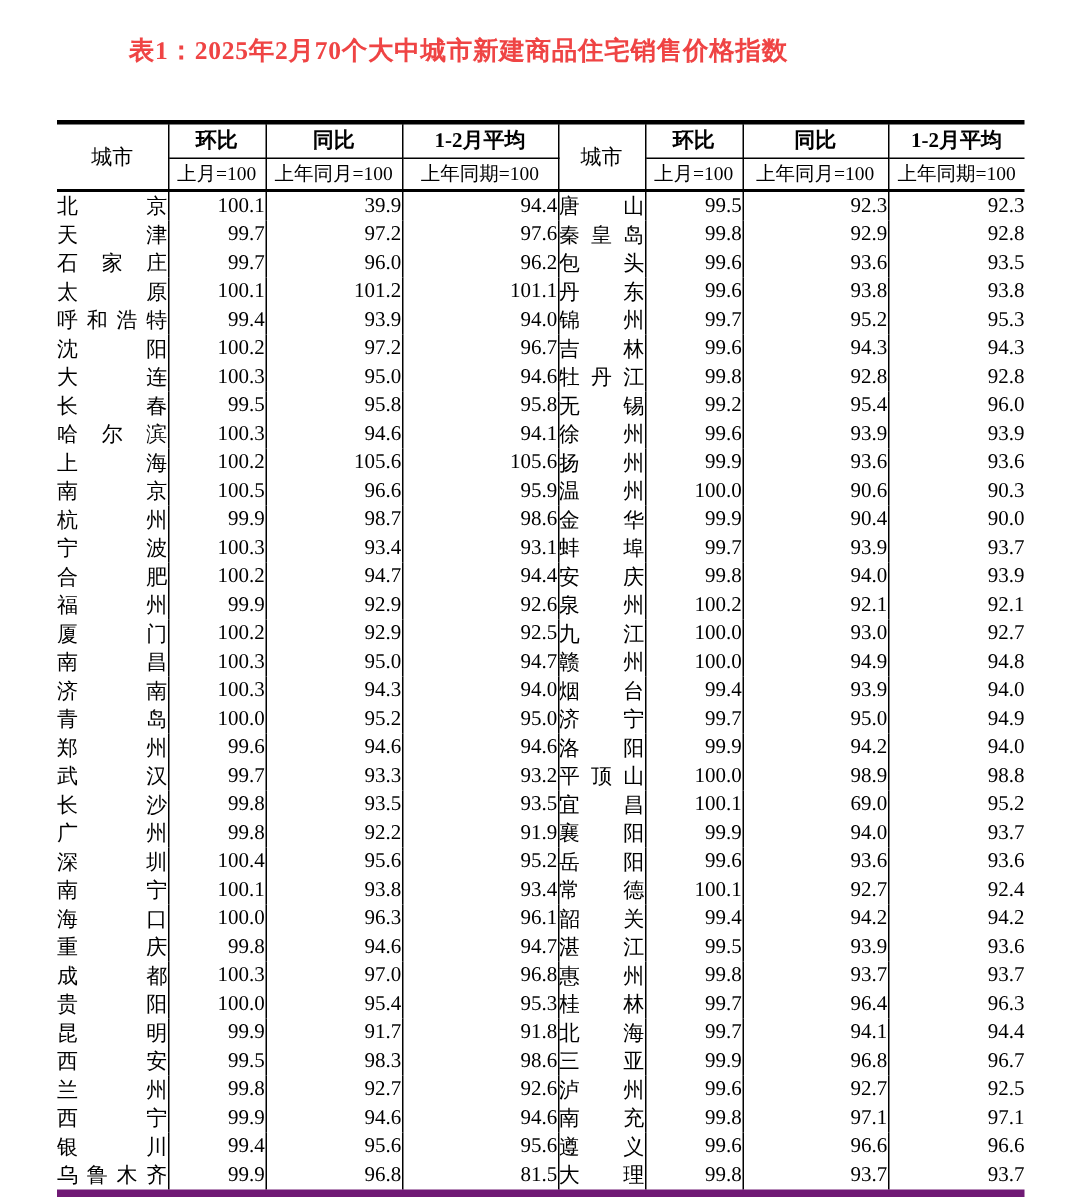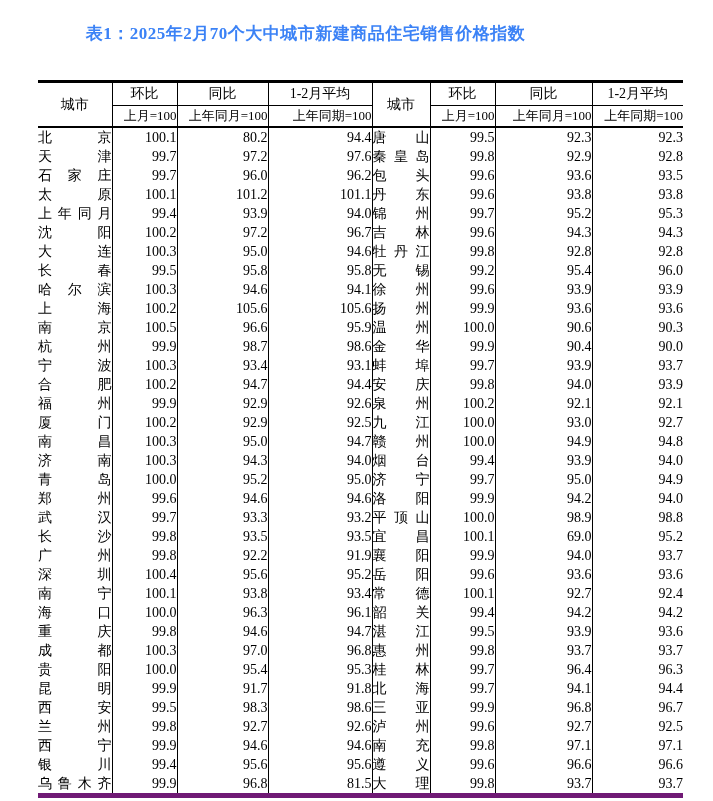--- a/index.html
+++ b/index.html
@@ -11,21 +11,21 @@
     overflow: hidden;
     font-family: "Liberation Serif", "DejaVu Serif", serif;
     color: #000000;
   }
   .page-title {
     margin-top: 22px;
     width: 611px;
     text-align: center;
     font-size: 17px;
     font-weight: bold;
-    color: #3b82f6;
+    color: #ef4444;
     line-height: 23px;
     letter-spacing: 0.5px;
   }
   table.price-table {
     border-collapse: collapse;
     table-layout: fixed;
     width: 645px;
     margin: 35px 0 0 38px;
     border-top: 3px solid #000;
     border-bottom: 5px solid #701a75;
@@ -47,25 +47,26 @@
     border-bottom: 2px solid #000;
   }
   thead tr.head-top th {
     height: 22px;
     font-size: 14px;
     text-align: center;
     vertical-align: middle;
   }
   thead tr.head-top th:not([rowspan]) {
     border-bottom: 1px solid #000;
+    font-weight: bold;
   }
   thead tr.head-sub th {
     height: 20px;
     font-size: 13px;
-    text-align: right;
+    text-align: center;
     vertical-align: middle;
   }
   tbody td {
     height: 19px;
     vertical-align: middle;
   }
   td.city {
     text-align: justify;
     text-align-last: justify;
     -moz-text-align-last: justify;
@@ -114,21 +115,21 @@
       <th>上年同期=100</th>
       <th>上月=100</th>
       <th>上年同月=100</th>
       <th>上年同期=100</th>
     </tr>
   </thead>
   <tbody>
       <tr>
         <td class="city">北京</td>
         <td class="num">100.1</td>
-        <td class="num">80.2</td>
+        <td class="num">39.9</td>
         <td class="num">94.4</td>
         <td class="city city-r">唐山</td>
         <td class="num">99.5</td>
         <td class="num">92.3</td>
         <td class="num">92.3</td>
       </tr>
       <tr>
         <td class="city">天津</td>
         <td class="num">99.7</td>
         <td class="num">97.2</td>
@@ -152,21 +153,21 @@
         <td class="city">太原</td>
         <td class="num">100.1</td>
         <td class="num">101.2</td>
         <td class="num">101.1</td>
         <td class="city city-r">丹东</td>
         <td class="num">99.6</td>
         <td class="num">93.8</td>
         <td class="num">93.8</td>
       </tr>
       <tr>
-        <td class="city">上年同月</td>
+        <td class="city">呼和浩特</td>
         <td class="num">99.4</td>
         <td class="num">93.9</td>
         <td class="num">94.0</td>
         <td class="city city-r">锦州</td>
         <td class="num">99.7</td>
         <td class="num">95.2</td>
         <td class="num">95.3</td>
       </tr>
       <tr>
         <td class="city">沈阳</td>

